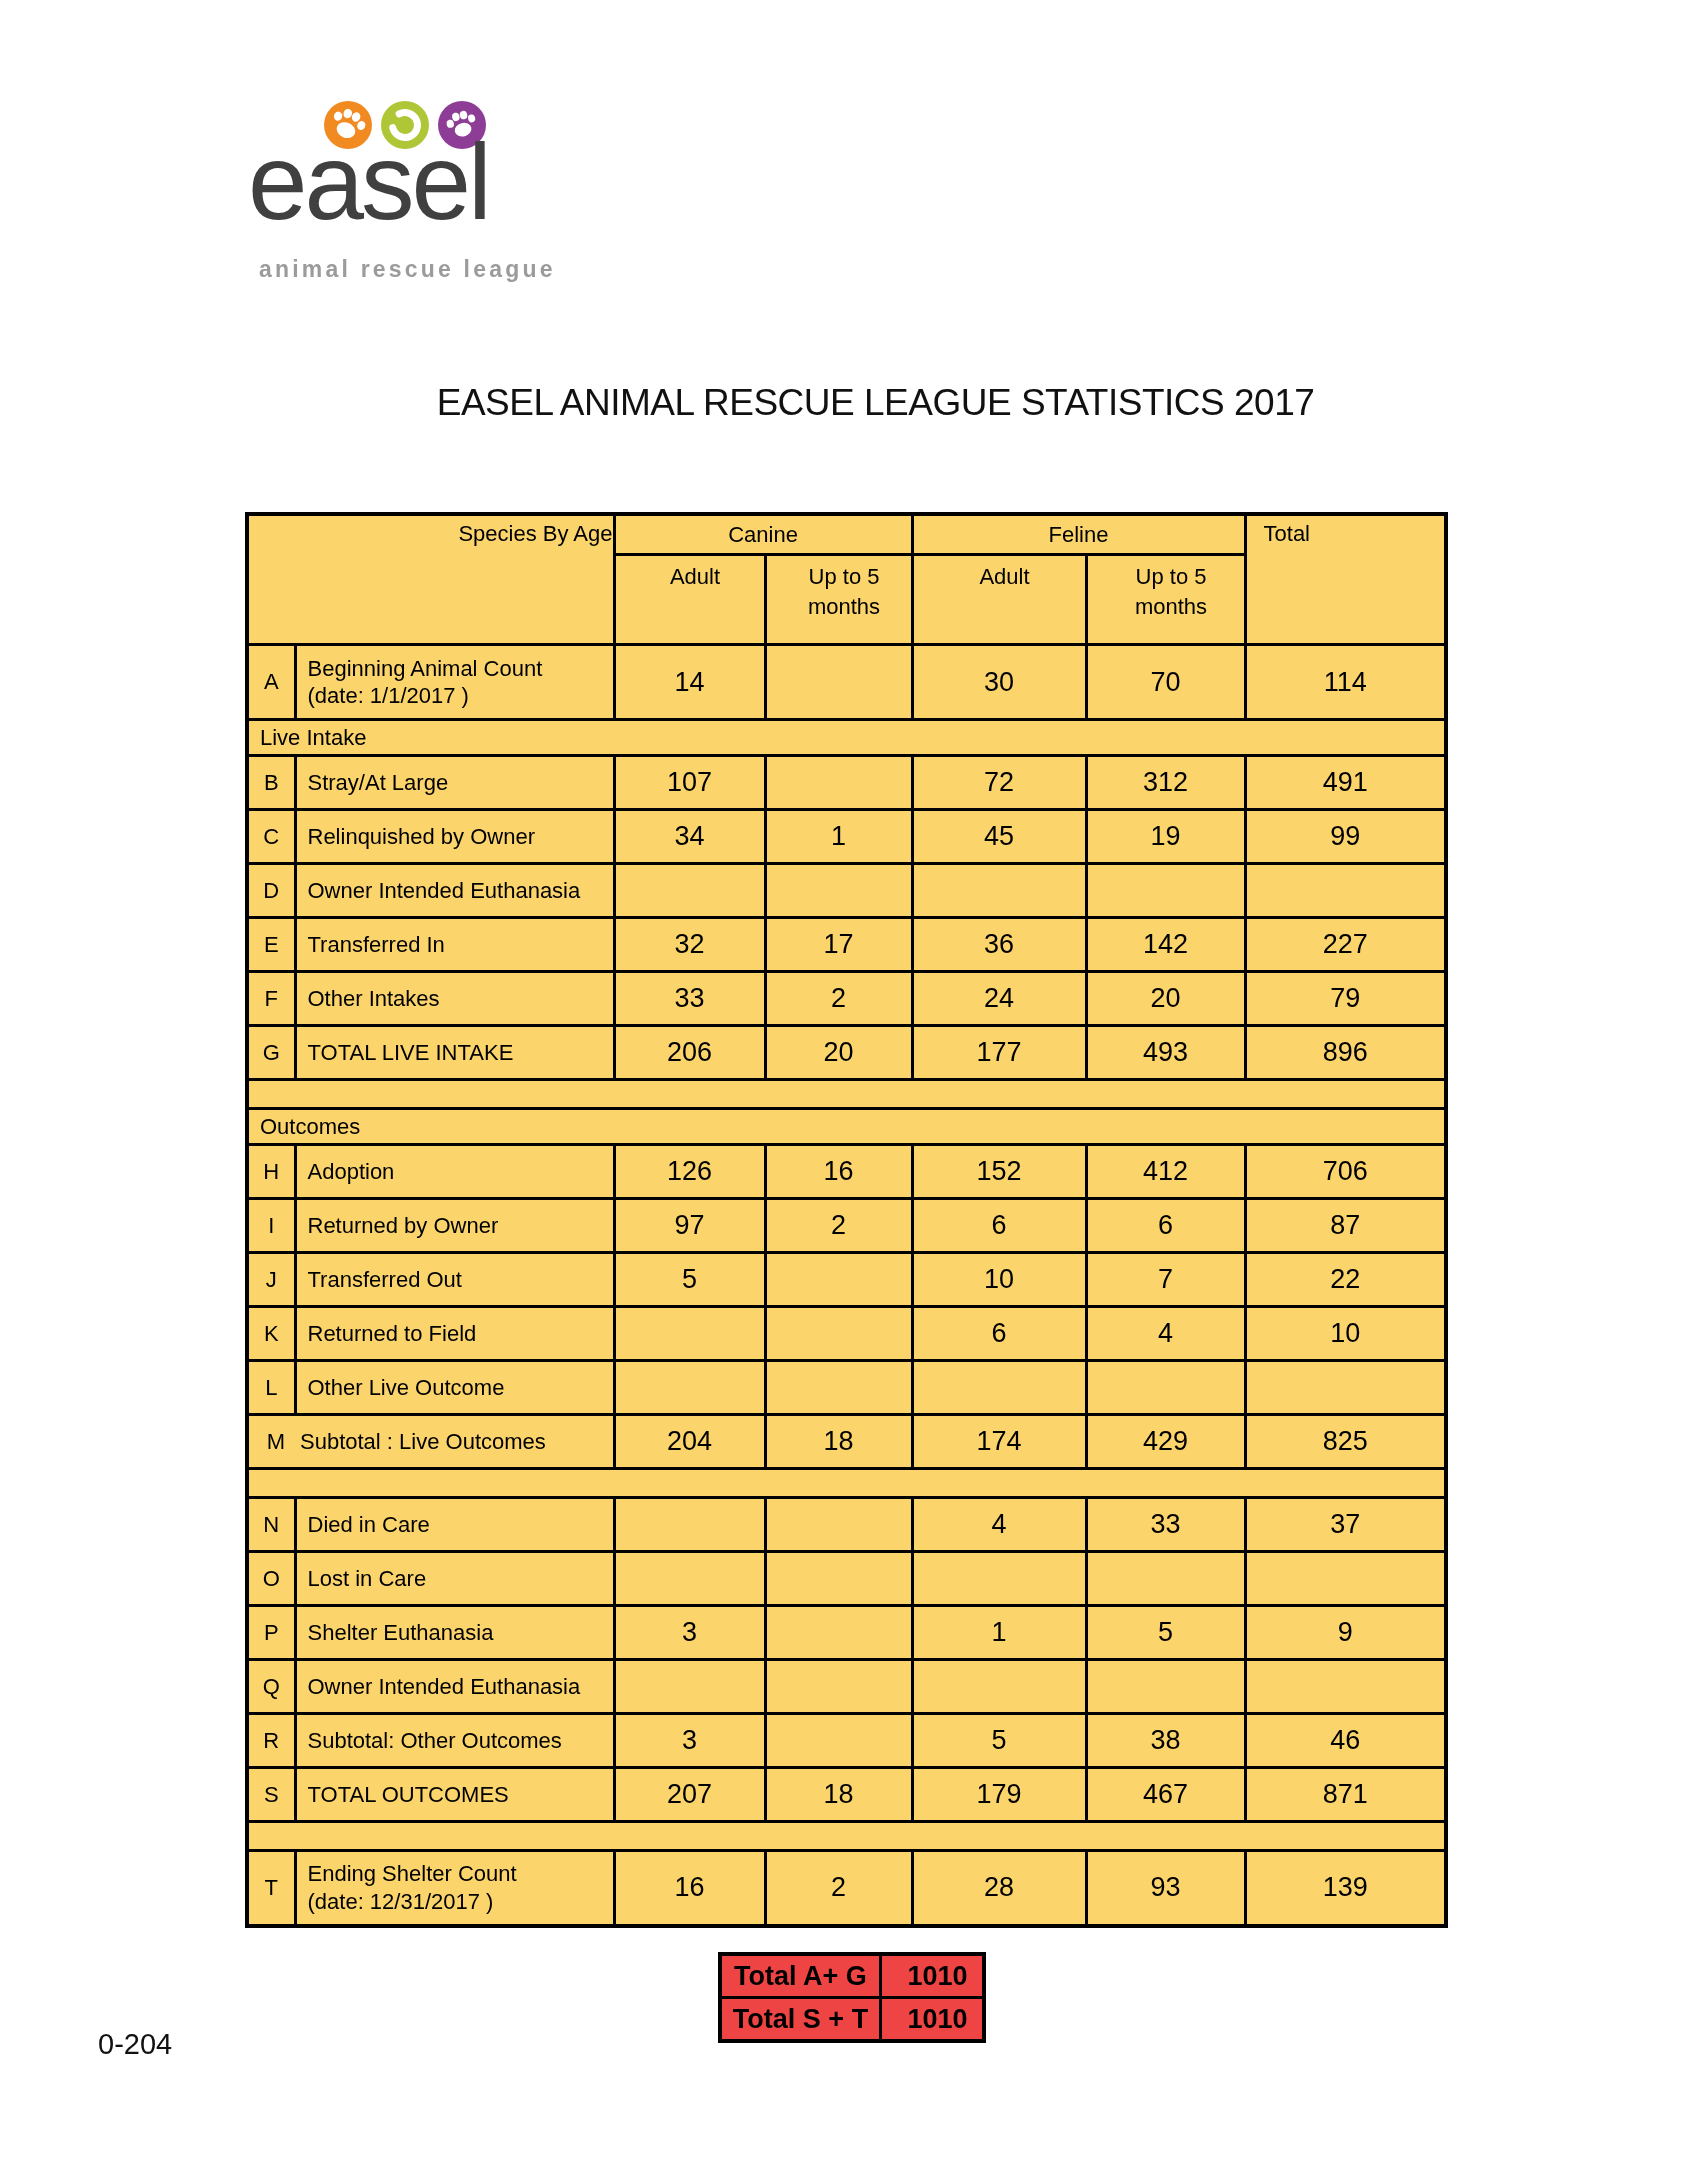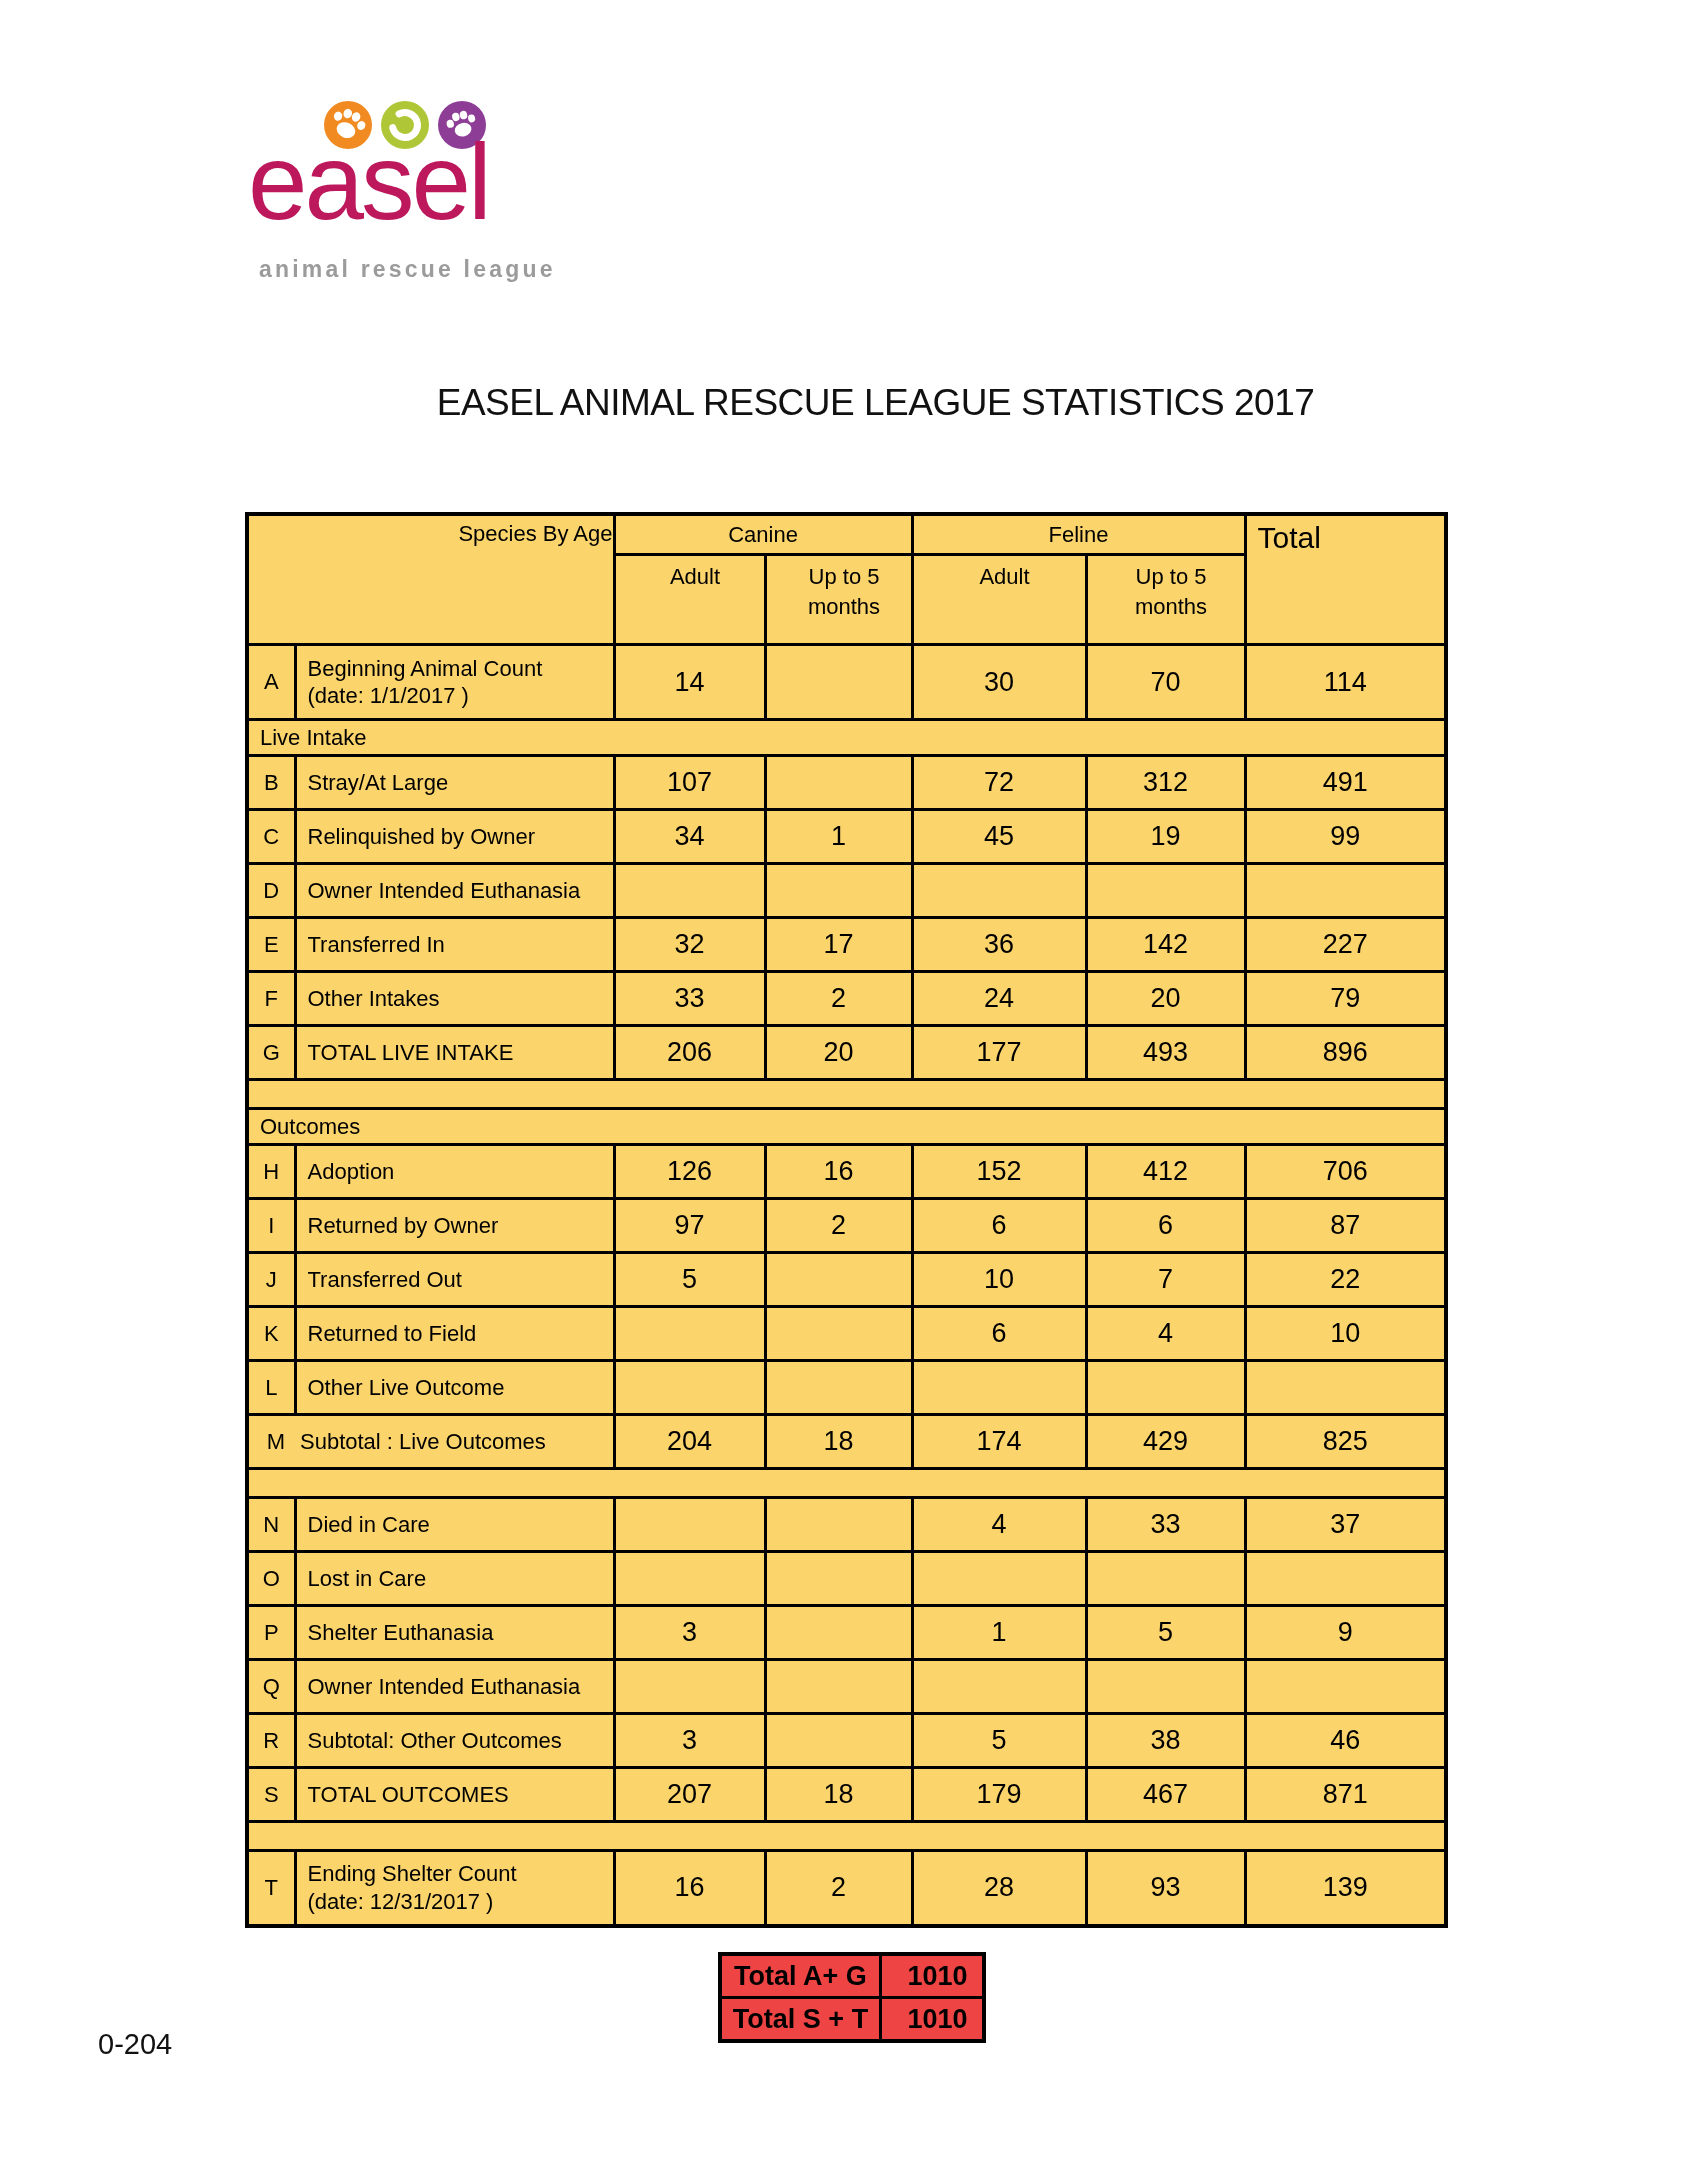--- a/index.html
+++ b/index.html
@@ -8,21 +8,21 @@
     font-family:"Liberation Sans", sans-serif; color:#000; overflow:hidden;
   }
 
   
   .logo { position:absolute; left:252px; top:72px; width:356px; height:208px; }
   .logo-dots { position:absolute; left:72px; top:29px; display:flex; gap:9px; }
   .dot { width:48px; height:48px; border-radius:50%; display:flex; align-items:center; justify-content:center; }
   .dot svg { width:48px; height:48px; display:block; }
   .wordmark {
     position:absolute; left:-4px; top:57px; font-size:107px; line-height:1;
-    letter-spacing:-3px; color:#be185d; font-weight:400;
+    letter-spacing:-3px; color:#404040; font-weight:400;
   }
   .logo-tagline {
     position:absolute; left:7px; top:184px; font-size:23px; font-weight:bold;
     letter-spacing:3.2px; color:#9b9b9b; white-space:nowrap;
   }
 
   
   .title {
     position:absolute; left:34px; top:382px; width:1683px; text-align:center;
     font-size:37px; letter-spacing:-0.5px; color:#111; font-weight:400;
@@ -33,21 +33,21 @@
     position:absolute; left:245px; top:512px; width:1199px;
     border-collapse:collapse; table-layout:fixed;
     border:4px solid #000; background:#FBD46C;
   }
   .stats-table th, .stats-table td {
     border:3px solid #000; background:#FBD46C; font-weight:400;
     overflow:hidden;
   }
   .h-species { text-align:right; vertical-align:top; padding:5px 0 0 11px; font-size:22px; }
   .h-group   { text-align:center; vertical-align:middle; font-size:22px; height:35px; }
-  .h-total   { text-align:left; vertical-align:top; padding:5px 0 0 11px; font-size:30px;margin-left:18px; }
+  .h-total   { text-align:left; vertical-align:top; padding:5px 0 0 17px; font-size:22px;margin-left:18px; }
   .h-sub     { text-align:center; vertical-align:top; padding:6px 0 0 11px; font-size:22px; height:81px; line-height:1.35; }
 
   .data-row   { height:54px; }
   .data-row.tall { height:75px; }
   .section-row { height:36px; }
   .spacer-row  { height:29px; }
 
   .letter-cell { text-align:center; vertical-align:middle; font-size:22px; }
   .label-cell  { text-align:left; vertical-align:middle; padding-left:11px; font-size:22px; line-height:1.25; }
   .merged-label-cell { text-align:left; vertical-align:middle; padding-left:15px; font-size:22px; }

